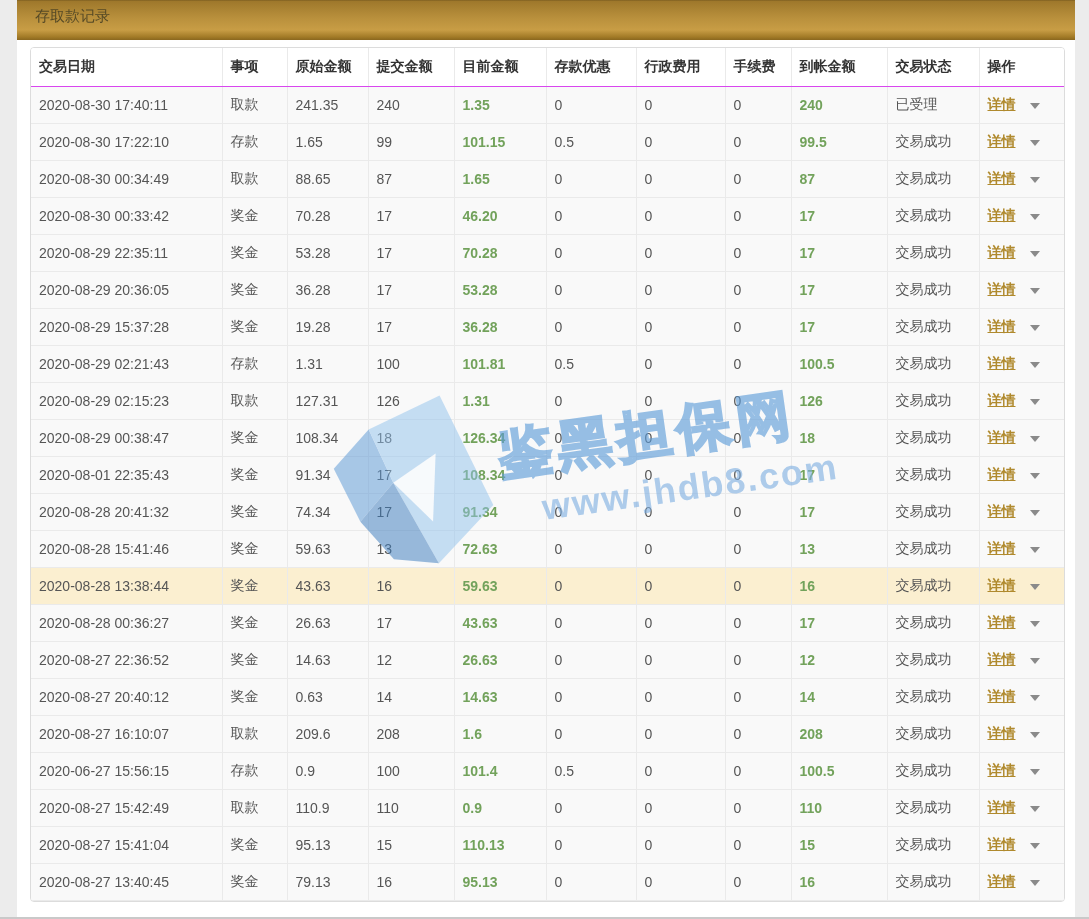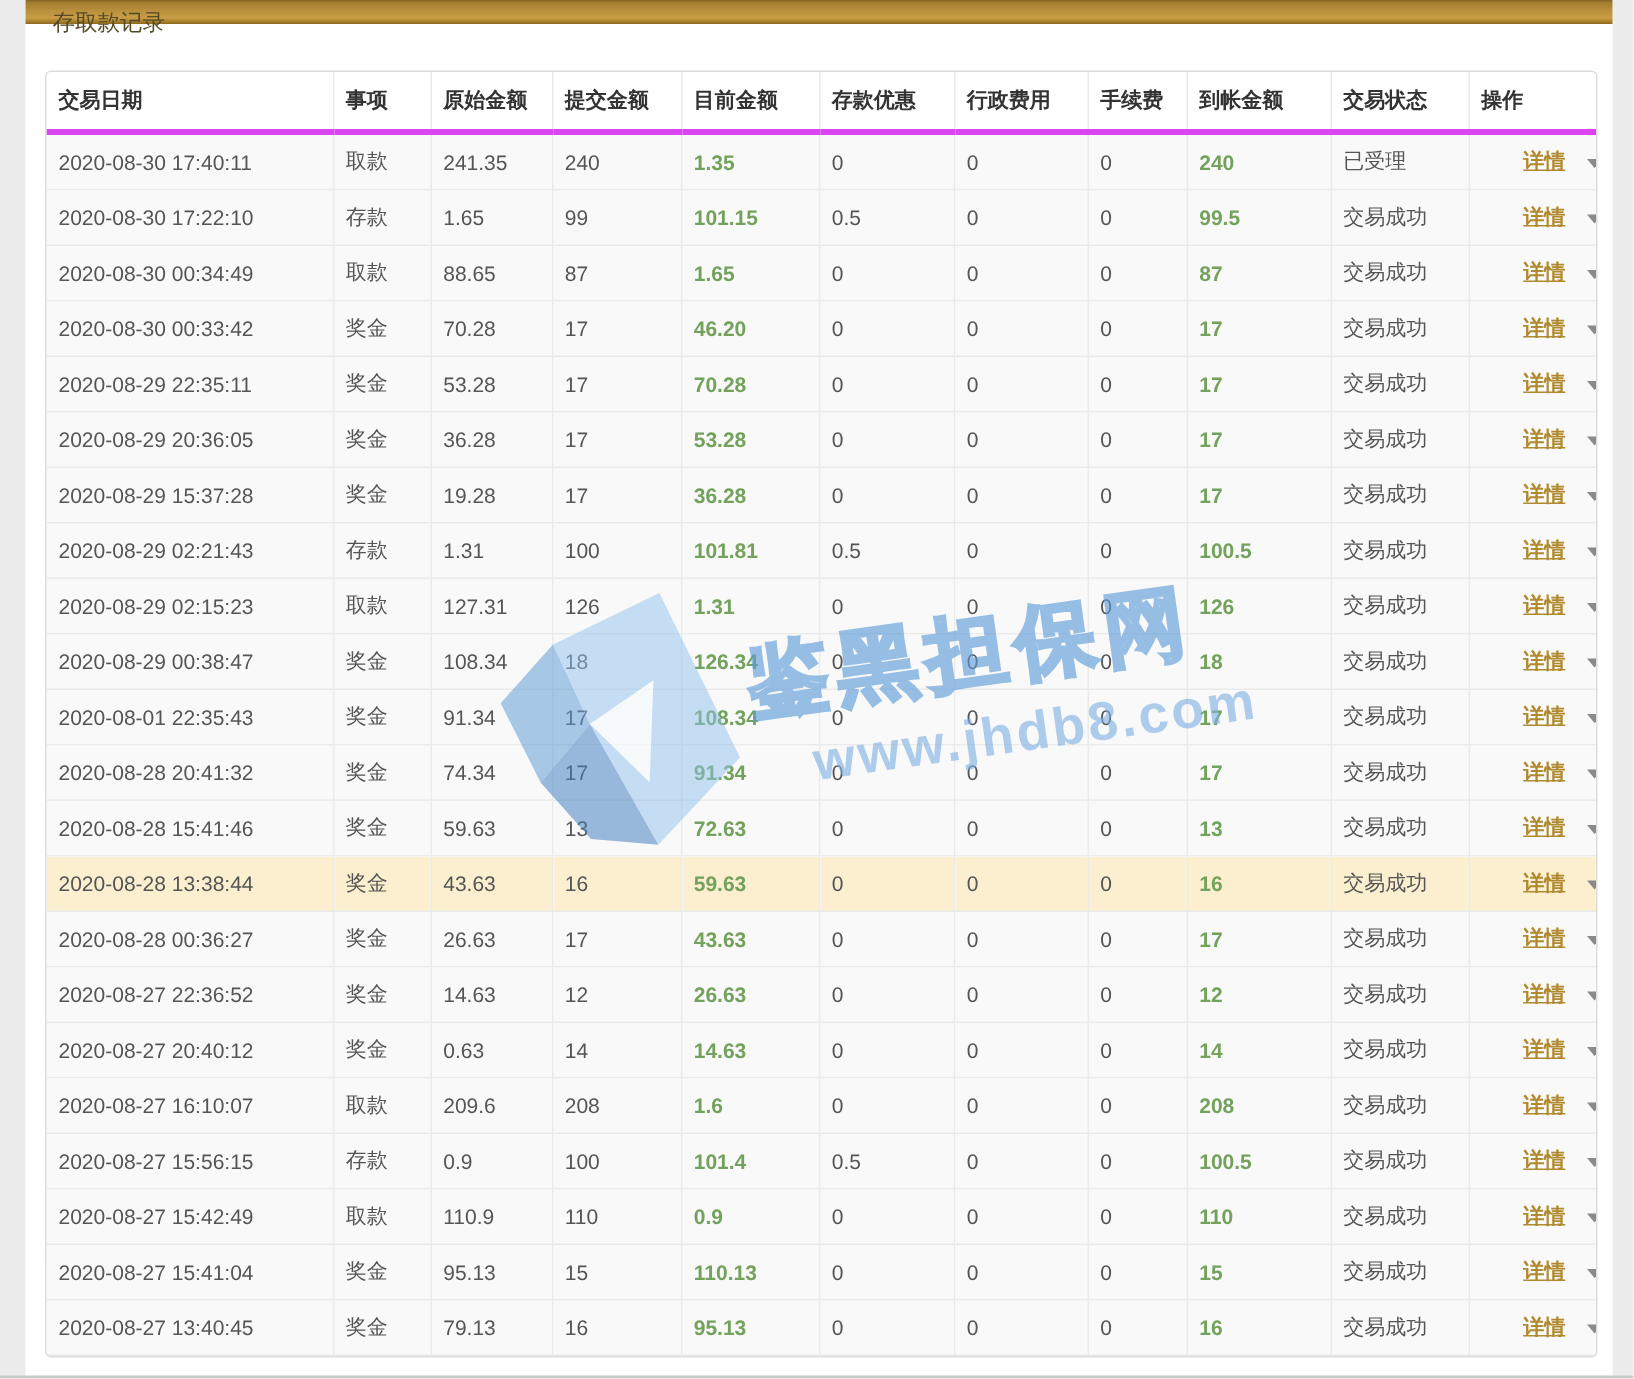--- a/index.html
+++ b/index.html
@@ -6,47 +6,47 @@
   body{
     width:1089px;height:919px;overflow:hidden;position:relative;
     background:#ececec;
     font-family:"Liberation Sans","DejaVu Sans",sans-serif;
   }
   .panel{
     position:absolute;left:17px;top:0;width:1058px;height:919px;
     background:#ffffff;
   }
   .titlebar{
-    height:16px;
+    height:40px;
     background:linear-gradient(180deg,#9c762a 0%,#b9903c 45%,#c89d45 75%,#a37b27 92%,#8a671f 100%);
     box-shadow:inset 0 1px 0 rgba(0,0,0,.12);
   }
   .titlebar .title{
     display:inline-block;line-height:32px;padding-left:18px;
     font-size:15px;color:#564a26;
   }
   .table-wrap{
     position:absolute;left:13px;top:47px;width:1033px;
     border:1px solid #dcdcdc;border-radius:4px;background:#fff;overflow:hidden;
   }
   table{border-collapse:collapse;table-layout:fixed;width:1033px;font-size:14px;color:#555;}
   thead th{
     background:#fff;font-weight:bold;color:#333;text-align:left;
-    padding:10px 8px 10px 8px;border-bottom:4px solid #d946ef;border-right:1px solid #eaeaea;
+    padding:10px 8px 10px 8px;border-bottom:1px solid #d946ef;border-right:1px solid #eaeaea;
     white-space:nowrap;overflow:hidden;
   }
   thead th:last-child{border-right:none;}
   tbody td{
     background:#f9f9f9;padding:9px 8px;border-bottom:1px solid #eaeaea;border-right:1px solid #eaeaea;
     white-space:nowrap;overflow:hidden;
   }
   tbody td:last-child{border-right:none;}
   tbody tr.highlight td{background:#fbefd0;}
   td.green{color:#72a25b;font-weight:bold;}
-  .details-link{color:#b08a2e;text-decoration:underline;font-weight:bold;cursor:pointer;margin-left:28px;}
+  .details-link{color:#b08a2e;text-decoration:underline;font-weight:bold;cursor:pointer;}
   .caret{
     display:inline-block;width:0;height:0;margin-left:14px;
     border:5px solid transparent;border-top:6px solid #8a8a8a;border-bottom:none;
     vertical-align:middle;position:relative;top:1px;cursor:pointer;
   }
   .watermark{
     position:absolute;left:333px;top:386px;width:560px;height:215px;
     z-index:5;pointer-events:none;opacity:.62;
   }
   .bottom-edge{
@@ -320,21 +320,21 @@
             <td>208</td>
             <td class="green">1.6</td>
             <td>0</td>
             <td>0</td>
             <td>0</td>
             <td class="green">208</td>
             <td>交易成功</td>
             <td><span class="details-link">详情</span><span class="caret"></span></td>
           </tr>
           <tr>
-            <td>2020-08-27 15:56:15</td>
+            <td>2020-06-27 15:56:15</td>
             <td>存款</td>
             <td>0.9</td>
             <td>100</td>
             <td class="green">101.4</td>
             <td>0.5</td>
             <td>0</td>
             <td>0</td>
             <td class="green">100.5</td>
             <td>交易成功</td>
             <td><span class="details-link">详情</span><span class="caret"></span></td>

